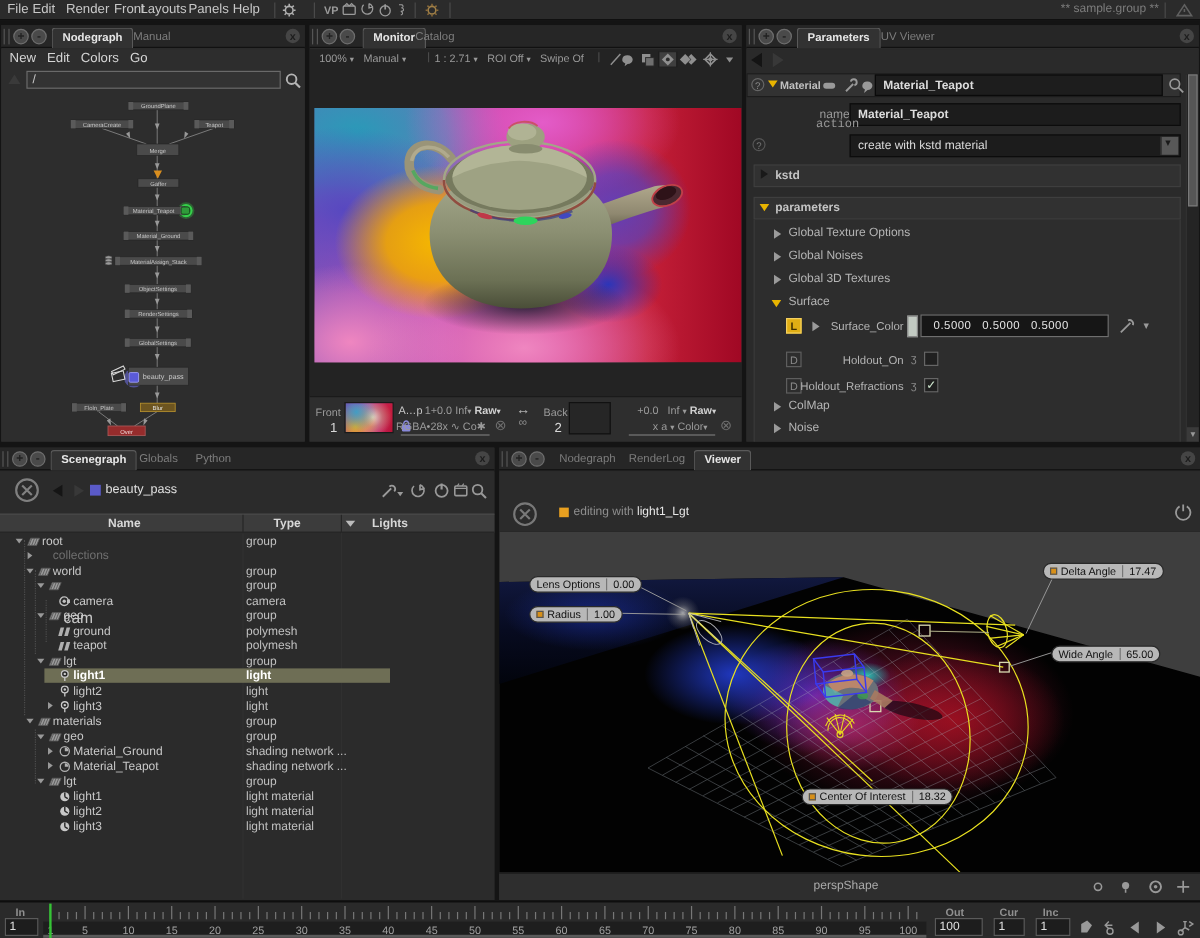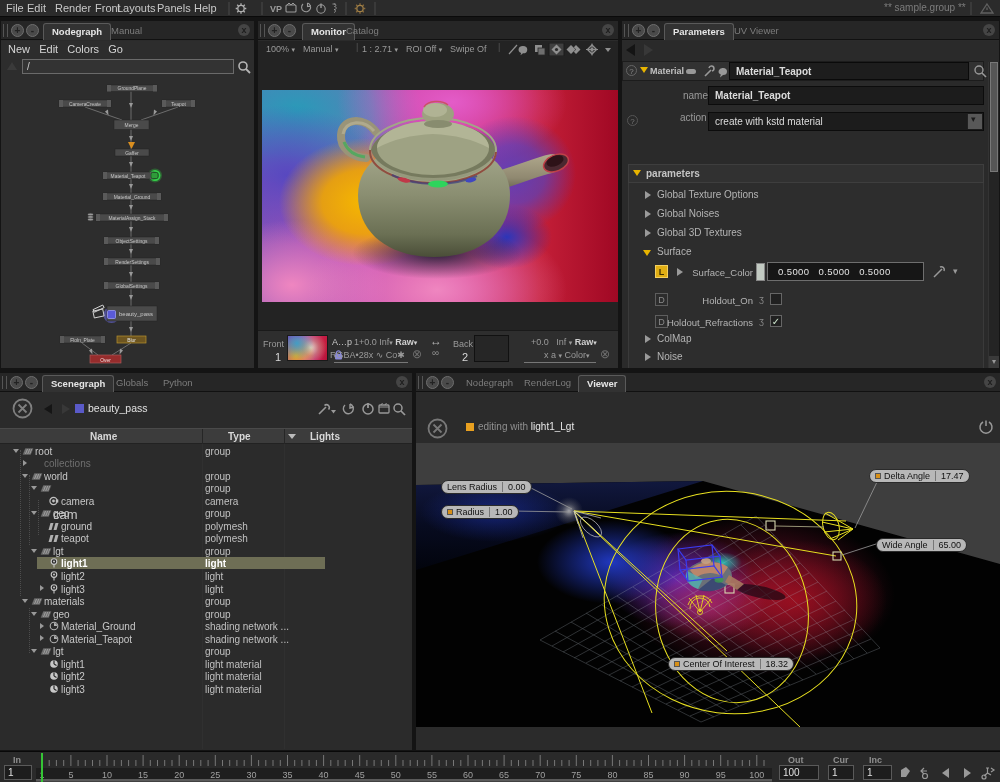--- a/index.html
+++ b/index.html
@@ -398,27 +398,31 @@
         <svg class="abs" style="left:350px; top:2px" width="14" height="14" viewBox="0 0 14 14">
           <circle cx="6" cy="6" r="4" fill="none" stroke="#999" stroke-width="1.4"></circle>
             <line x1="9" y1="9" x2="13" y2="13" stroke="#999" stroke-width="1.6"></line>
         </svg>
       </div>
 
       <span class="abs" style="left:61px; top:49px;">name</span>
       <div class="abs" style="left:86px; top:45px; width:276px; height:19px; background:#1c1c1c; border:1px solid #0c0c0c; color:#dcdcdc; line-height:17px; padding-left:6px; font-weight:bold;">Material_Teapot</div>
 
       <span class="abs" style="left:5px; top:74px; width:11px; height:11px; border:1px solid #555; border-radius:50%; color:#777; font-size:8px; text-align:center; line-height:11px;">?</span>
-      <span class="abs" style="left:58px; top:71px;">action</span>
+      <span class="abs" style="left:58px; top:58px;font-family:Liberation Mono, monospace;">action</span>
       <div class="abs" style="left:86px; top:71px; width:276px; height:19px; background:#1c1c1c; border:1px solid #0c0c0c; color:#dcdcdc; line-height:17px; padding-left:6px;">create with kstd material
         <div class="abs" style="right:1px; top:1px; width:15px; height:15px; background:#585858; border-left:1px solid #222;">
             <span class="abs" style="left:3px; top:-3px; color:#1a1a1a; font-size:9px;">▾</span>
           </div>
       </div>
 
+      <div class="abs" style="left:6px; top:96px; width:356px; height:19px; background:#313131; border:1px solid #3e3e3e;">
+        <span class="abs" style="left:5px; top:3px; width:0; height:0; border-top:4px solid transparent; border-bottom:4px solid transparent; border-left:6px solid #191919;"></span>
+        <b class="abs" style="left:17px; top:3px; color:#c4c4c4;">kstd</b>
+      </div>
 
       <div class="abs" style="left:6px; top:123px; width:356px; height:19px; background:#313131; border:1px solid #3e3e3e;">
         <span class="abs" style="left:4px; top:5px; width:0; height:0; border-left:4px solid transparent; border-right:4px solid transparent; border-top:6px solid #e8b400;"></span>
         <b class="abs" style="left:17px; top:3px; color:#c4c4c4;">parameters</b>
       </div>
       <div class="abs" style="left:6px; top:142px; width:356px; height:185px; background:#2d2d2d; border-left:1px solid #3a3a3a; border-right:1px solid #3a3a3a;"></div>
       <span class="abs" style="left:23px; top:150px; width:0; height:0; border-top:4px solid transparent; border-bottom:4px solid transparent; border-left:6px solid #9a9a9a;"></span>
       <span class="abs" style="left:35px; top:148px; color:#b4b4b4;">Global Texture Options</span>
       <span class="abs" style="left:23px; top:169px; width:0; height:0; border-top:4px solid transparent; border-bottom:4px solid transparent; border-left:6px solid #9a9a9a;"></span>
       <span class="abs" style="left:35px; top:167px; color:#b4b4b4;">Global Noises</span>
@@ -800,25 +804,36 @@
         </g>
 
         <g stroke="#9a9a9a" stroke-width="0.8">
           <line x1="531" y1="488" x2="572" y2="509"></line>
           <line x1="512" y1="511" x2="571" y2="512"></line>
           <line x1="877" y1="482" x2="855" y2="528"></line>
           <line x1="876" y1="544" x2="842" y2="555"></line>
         </g>
       </svg>
 
-      <div class="vlabel" style="left:25px; top:87px;"><span class="vname">Lens Radius</span><span class="vval">0.00</span></div>
+      <div class="vlabel" style="left:25px; top:87px;"><span class="vname">Lens Options</span><span class="vval">0.00</span></div>
       <div class="vlabel" style="left:25px; top:112px;"><span class="vsq"></span><span class="vname">Radius</span><span class="vval">1.00</span></div>
       <div class="vlabel" style="left:453px; top:76px;"><span class="vsq"></span><span class="vname">Delta Angle</span><span class="vval">17.47</span></div>
       <div class="vlabel" style="left:460px; top:145px;"><span class="vname">Wide Angle</span><span class="vval">65.00</span></div>
       <div class="vlabel" style="left:252px; top:264px;"><span class="vsq"></span><span class="vname">Center Of Interest</span><span class="vval">18.32</span></div>
+      <div class="abs" style="left:0; top:334px; width:584px; height:23px; background:#2e2e2e; border-top:1px solid #161616;">
+        <span class="abs" style="left:262px; top:5px; color:#aaaaaa; font-size:10px;">perspShape</span>
+        <svg class="abs" style="left:492px; top:4px" width="86" height="14" viewBox="0 0 86 14">
+          <circle cx="7" cy="7" r="3" fill="none" stroke="#999" stroke-width="1.3"></circle>
+          <circle cx="30" cy="6" r="3" fill="#999"></circle>
+            <line x1="30" y1="9" x2="30" y2="12" stroke="#999" stroke-width="1.3"></line>
+          <circle cx="55" cy="7" r="4.5" fill="none" stroke="#999" stroke-width="1.6"></circle>
+            <circle cx="55" cy="7" r="1.5" fill="#999"></circle>
+          <path d="M78 2 L78 12 M73 7 L83 7" stroke="#999" stroke-width="1.4"></path>
+        </svg>
+      </div>
     </div>
   </div>
 
   <div id="timeline" class="abs" style="left:0; top:751px; width:1000px; height:31px; background:#2a2a2a; border-top:1px solid #090909;">
     <b class="abs" style="left:13px; top:3px; color:#909090; font-size:9px;">In</b>
     <div class="abs" style="left:4px; top:13px; width:28px; height:15px; background:#1d1d1d; border:1px solid #5a5a5a; color:#e0e0e0; font-size:10px; line-height:14px; padding-left:3px;">1</div>
     <div class="abs" style="left:36px; top:16px; width:736px; height:13px; background:#1e1e1e;"></div>
     <svg class="abs" style="left:0; top:0" width="1000" height="31" viewBox="0 0 1000 31">
       <line x1="42.0" y1="3" x2="42.0" y2="14" stroke="#777" stroke-width="1"></line>
         <line x1="49.2" y1="8" x2="49.2" y2="14" stroke="#777" stroke-width="1"></line>

